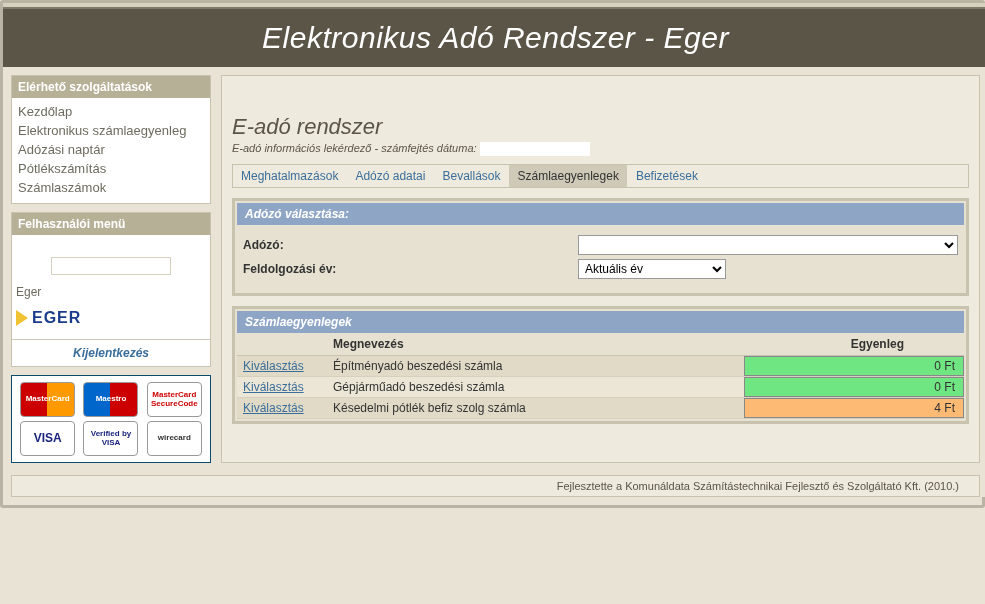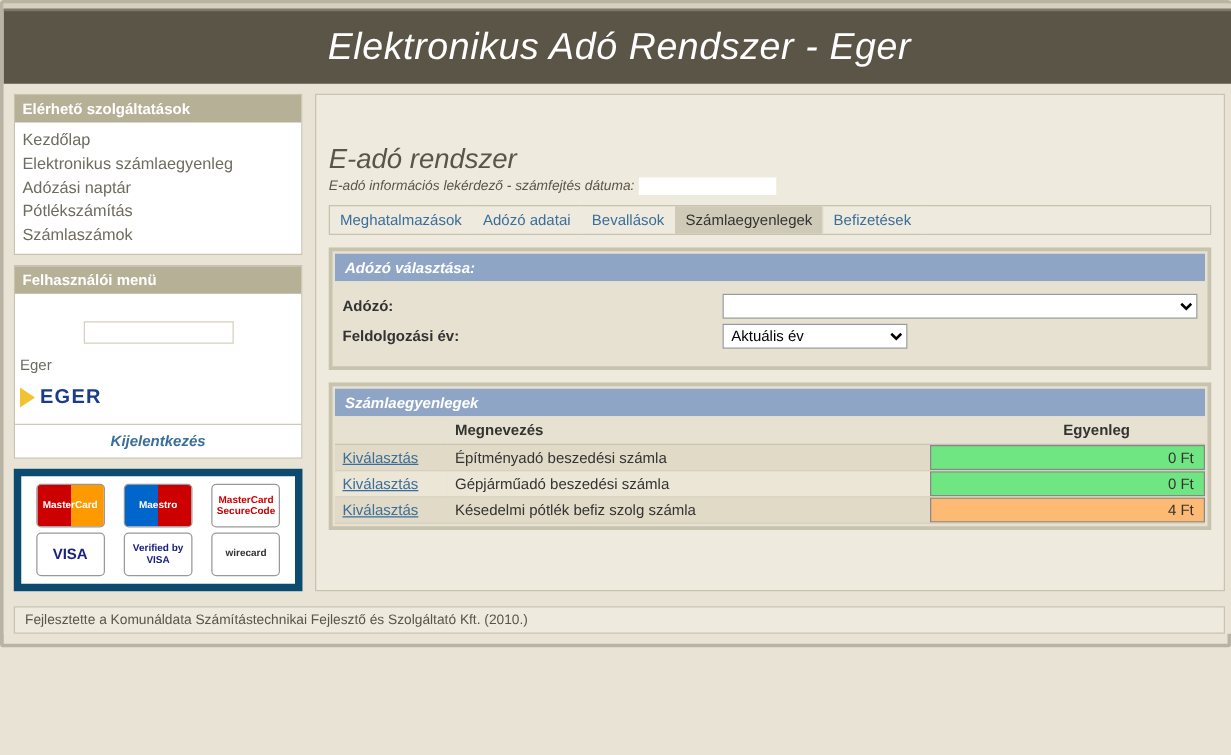--- a/index.html
+++ b/index.html
@@ -35,21 +35,21 @@
     font-weight: normal;
     font-size: 30px;
     letter-spacing: 0.5px;
   }
   .columns {
     display: flex;
     gap: 10px;
     padding: 8px;
   }
   .sidebar {
-    width: 231px;
+    width: 200px;
     flex-shrink: 0;
   }
   .side-panel {
     background: #fff;
     border: 1px solid #c8c3af;
     margin-bottom: 8px;
   }
   .side-title {
     background: #b6b097;
     color: #fff;
@@ -82,21 +82,21 @@
   }
   .eger-logo .chev {
     width:0; height:0; border-top:8px solid transparent; border-bottom:8px solid transparent;
     border-left:12px solid #f1c232; margin-right:2px;
   }
   .logout {
     border-top:1px solid #cfcab8; text-align:center; padding:6px 0;
   }
   .logout a { color:#3b6e9b; font-weight:bold; text-decoration:none; font-size:12px;font-style:italic;}
   .card-logos {
-    background:#fff; border:6px solid #0c4a6e; padding:6px;
+    background:#fff; border:1px solid #0c4a6e; padding:6px;
     display:flex; flex-wrap:wrap; gap:4px; justify-content:space-around;
   }
   .card { width:55px; height:35px; border:1px solid #999; border-radius:4px;
           display:flex; align-items:center; justify-content:center;
           font-size:8px; font-weight:bold; text-align:center; line-height:1.1;}
   .mc  { background: linear-gradient(90deg,#cc0000 50%,#ff9900 50%); color:#fff;}
   .mae { background: linear-gradient(90deg,#0066cc 50%,#cc0000 50%); color:#fff;}
   .msc { background:#fff; color:#cc0000;}
   .visa{ background:#fff; color:#1a237e; font-size:12px;}
   .vbv { background:#fff; color:#1a237e;}
@@ -156,21 +156,21 @@
   .select-link { color:#3b6e9b; text-decoration:underline; cursor:pointer; font-size:12px;}
   .balance-cell { text-align:right; padding:0 !important;}
   .balance-bar {
     display:block; padding:2px 8px 2px 2px; text-align:right; font-weight:normal;
     border:1px solid #888;
   }
   .bar-green { background:#6fe682; }
   .bar-red   { background:#fdba74; }
   .footer {
     border:1px solid #c8c3af; background:#eeeadd; margin:4px 8px 8px 8px;
-    text-align:left; padding:4px 8px; font-size:11px; color:#5b5547;
+    text-align:right; padding:4px 20px; font-size:11px; color:#5b5547;
   }
 </style>
 </head>
 <body>
 
 <div class="outer-border">
 <div class="page">
   <div class="topbar"></div>
   <div class="header">
     <h1>Elektronikus Adó Rendszer - Eger</h1>

